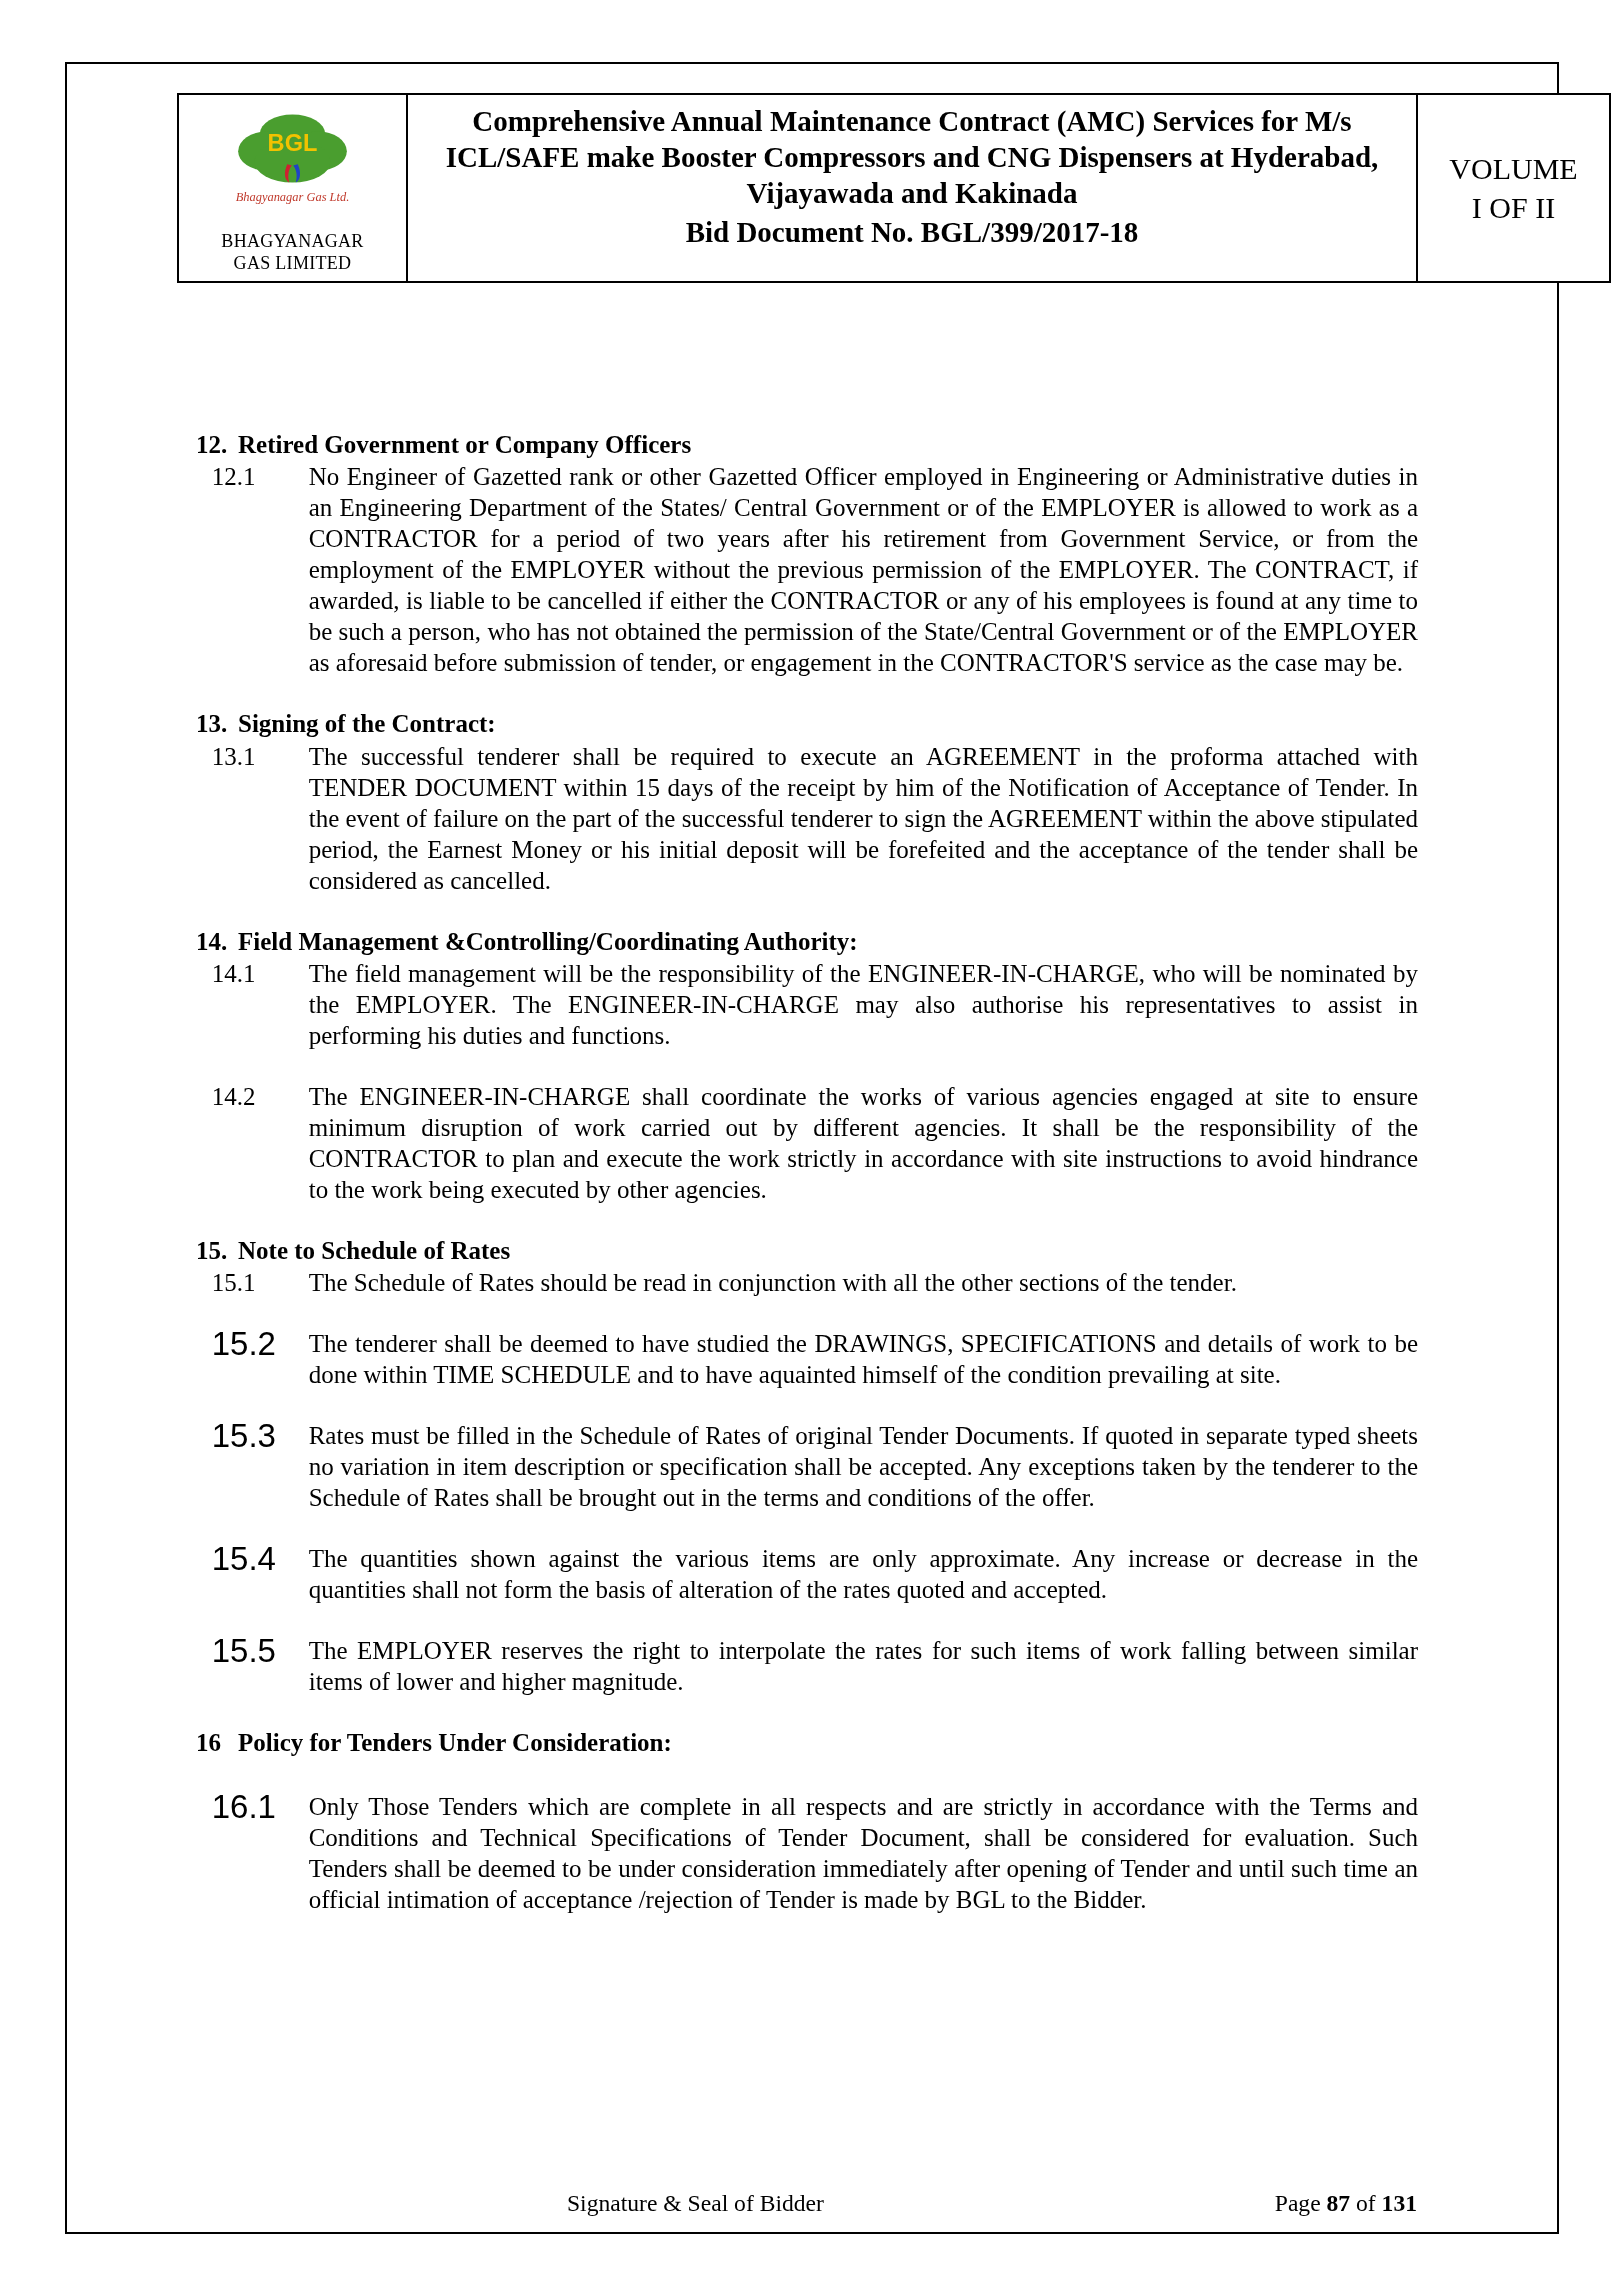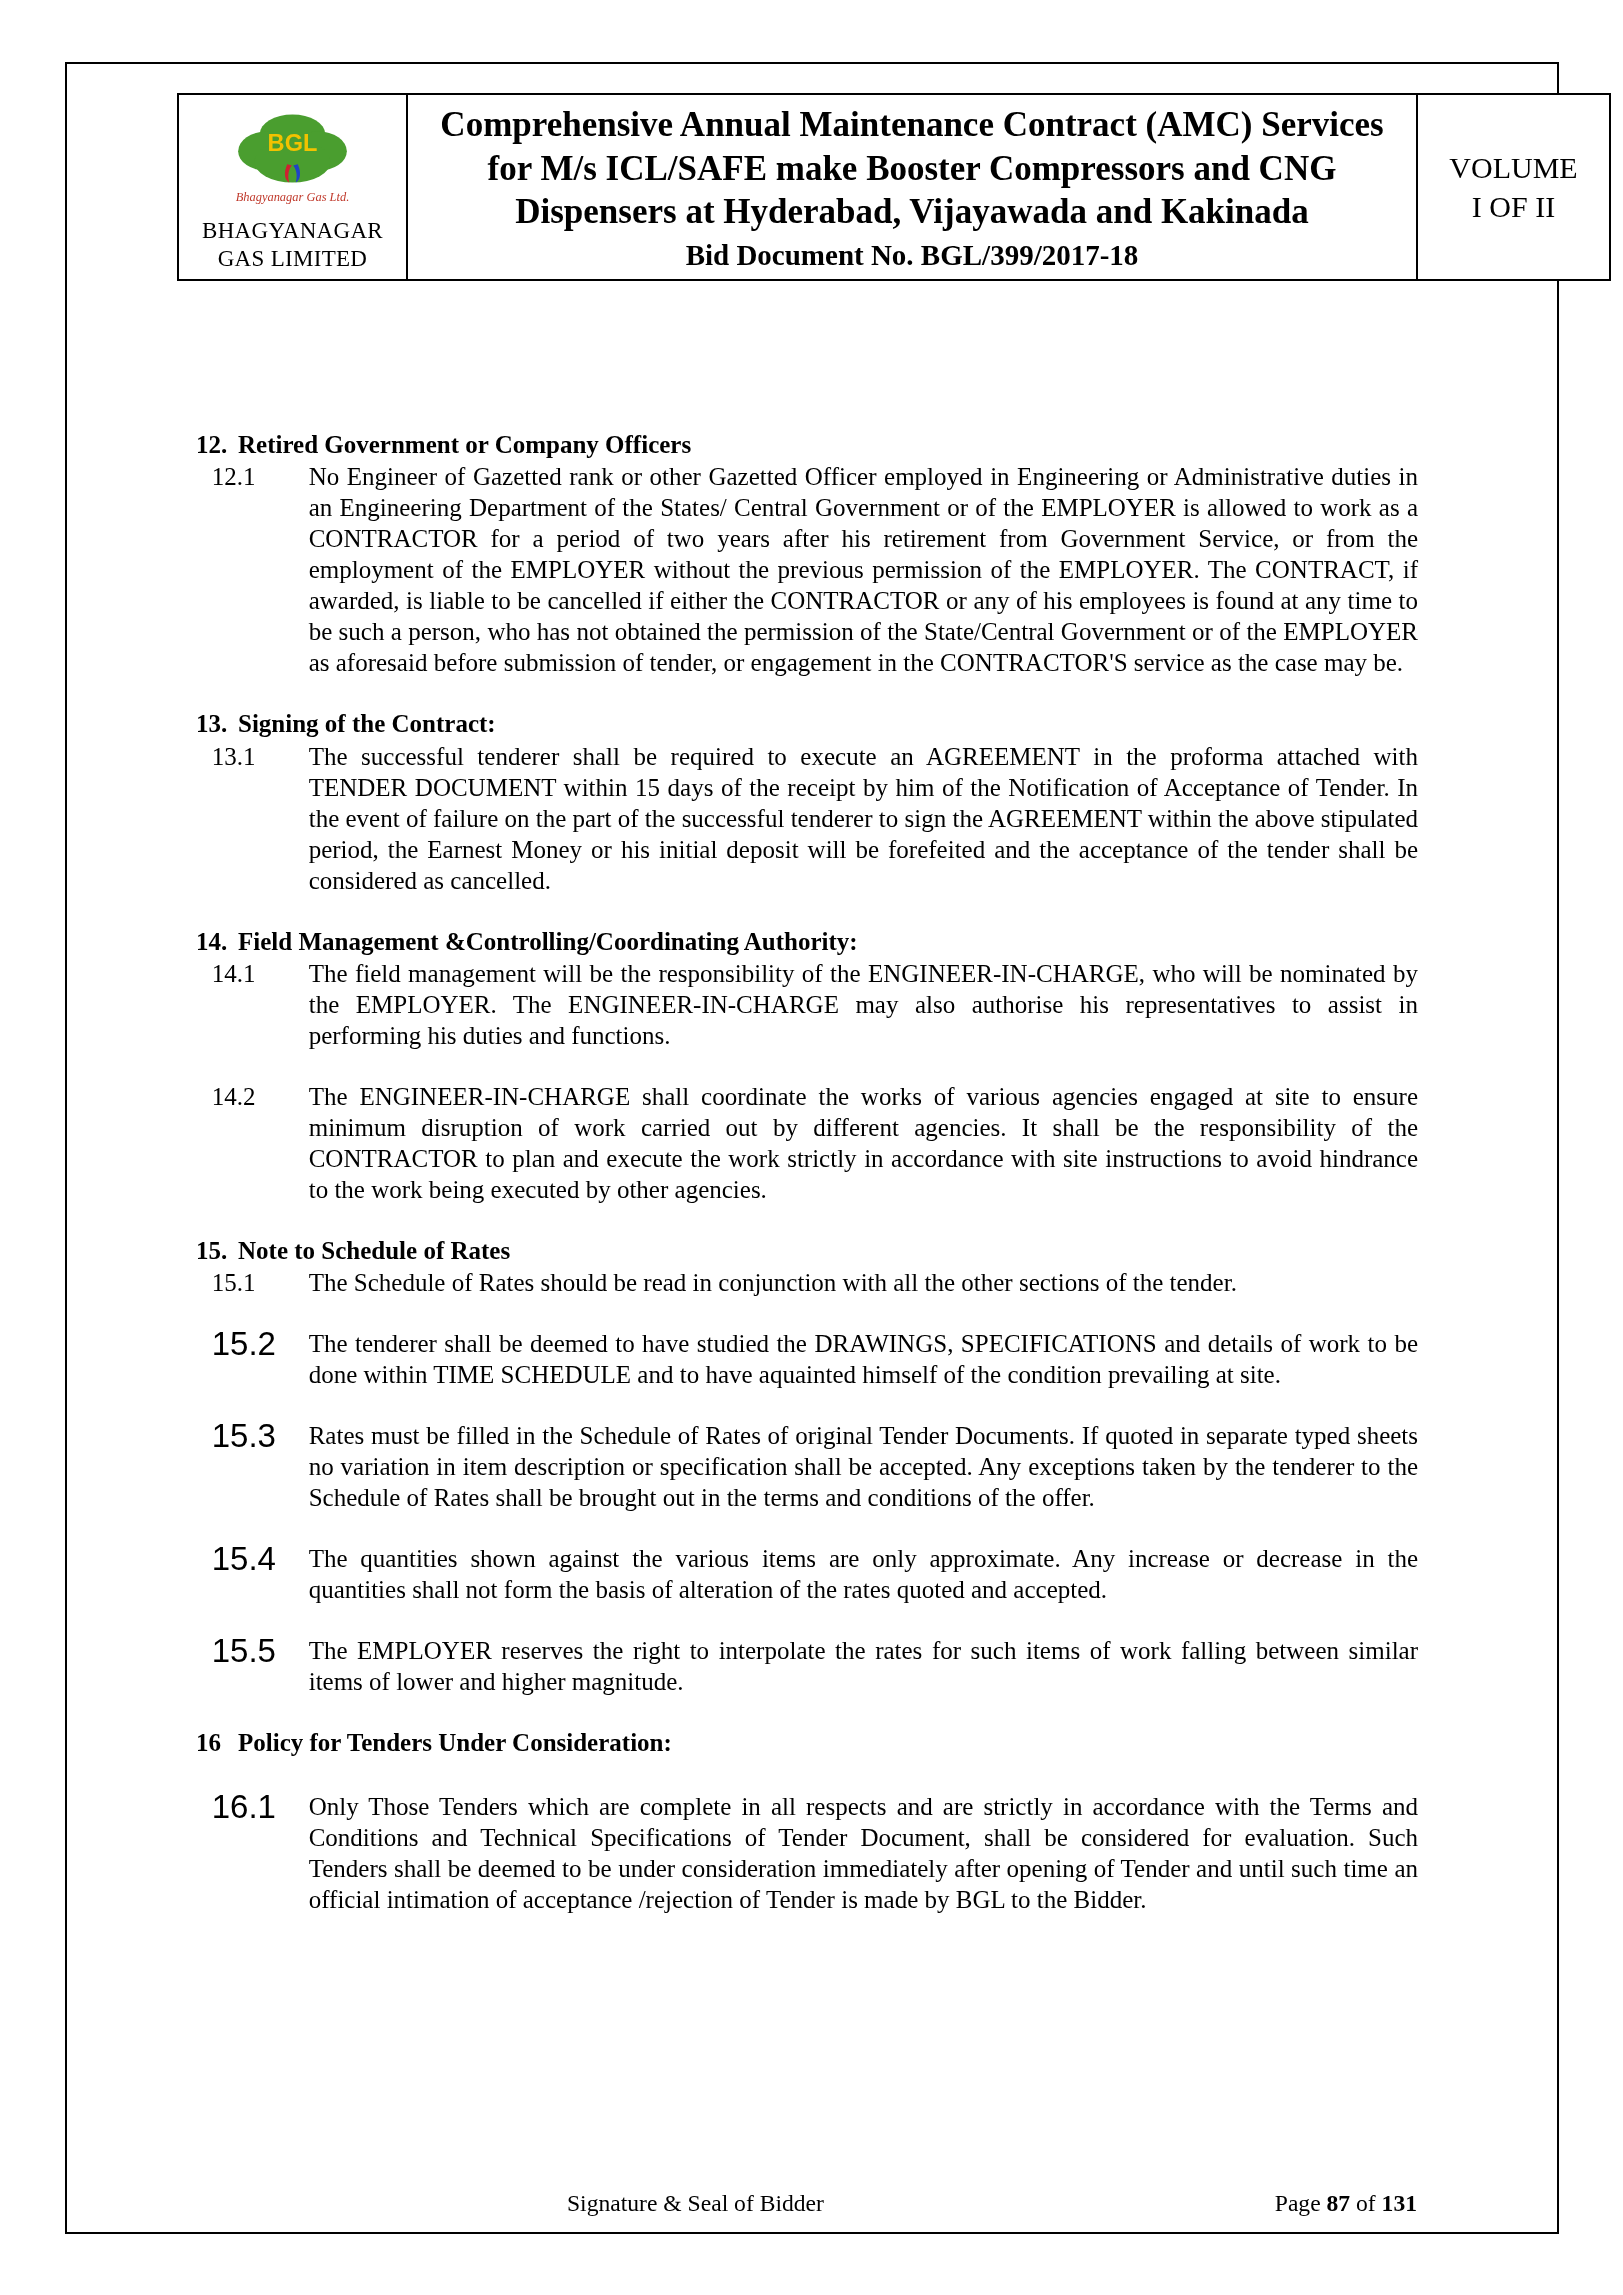--- a/index.html
+++ b/index.html
@@ -16,23 +16,23 @@
   .header-table {
     position:absolute; left:177px; top:93px; width:1434px;
     border:2px solid #000; display:flex; align-items:stretch; background:#fff;
   }
   .hcell { border-right:2px solid #000; }
   .hcell:last-child { border-right:none; }
   .hcell-logo {
     width:229px; text-align:center; padding:9.2px 5.2px 6.5px 5.2px;
     display:flex; flex-direction:column; align-items:center; justify-content:flex-start;
   }
-  .org-name { font-size:23px; line-height:1.2; letter-spacing:0.3px; margin-top:3px; }
+  .org-name { font-size:18px; line-height:1.2; letter-spacing:0.3px; margin-top:17px; }
   .hcell-title { flex:1; text-align:center; padding:7.9px 15.7px 6.5px 15.7px; }
-  .doc-title { font-weight:bold; font-size:35px; line-height:1.25; }
+  .doc-title { font-weight:bold; font-size:29px; line-height:1.25; }
   .bid-no { font-weight:bold; font-size:29px; line-height:1.25; margin-top:2.6px; }
   .hcell-vol {
     width:191px; display:flex; flex-direction:column; justify-content:center;
     text-align:center; font-size:30px; line-height:1.3;
   }
   
   .doc-body { position:absolute; left:196px; top:429px; width:1222px; }
   .section { }
   .sec-heading { font-weight:bold; font-size:25px; line-height:31px; margin-bottom:1.3px; }
   .sec-num { display:inline-block; min-width:42px; }

